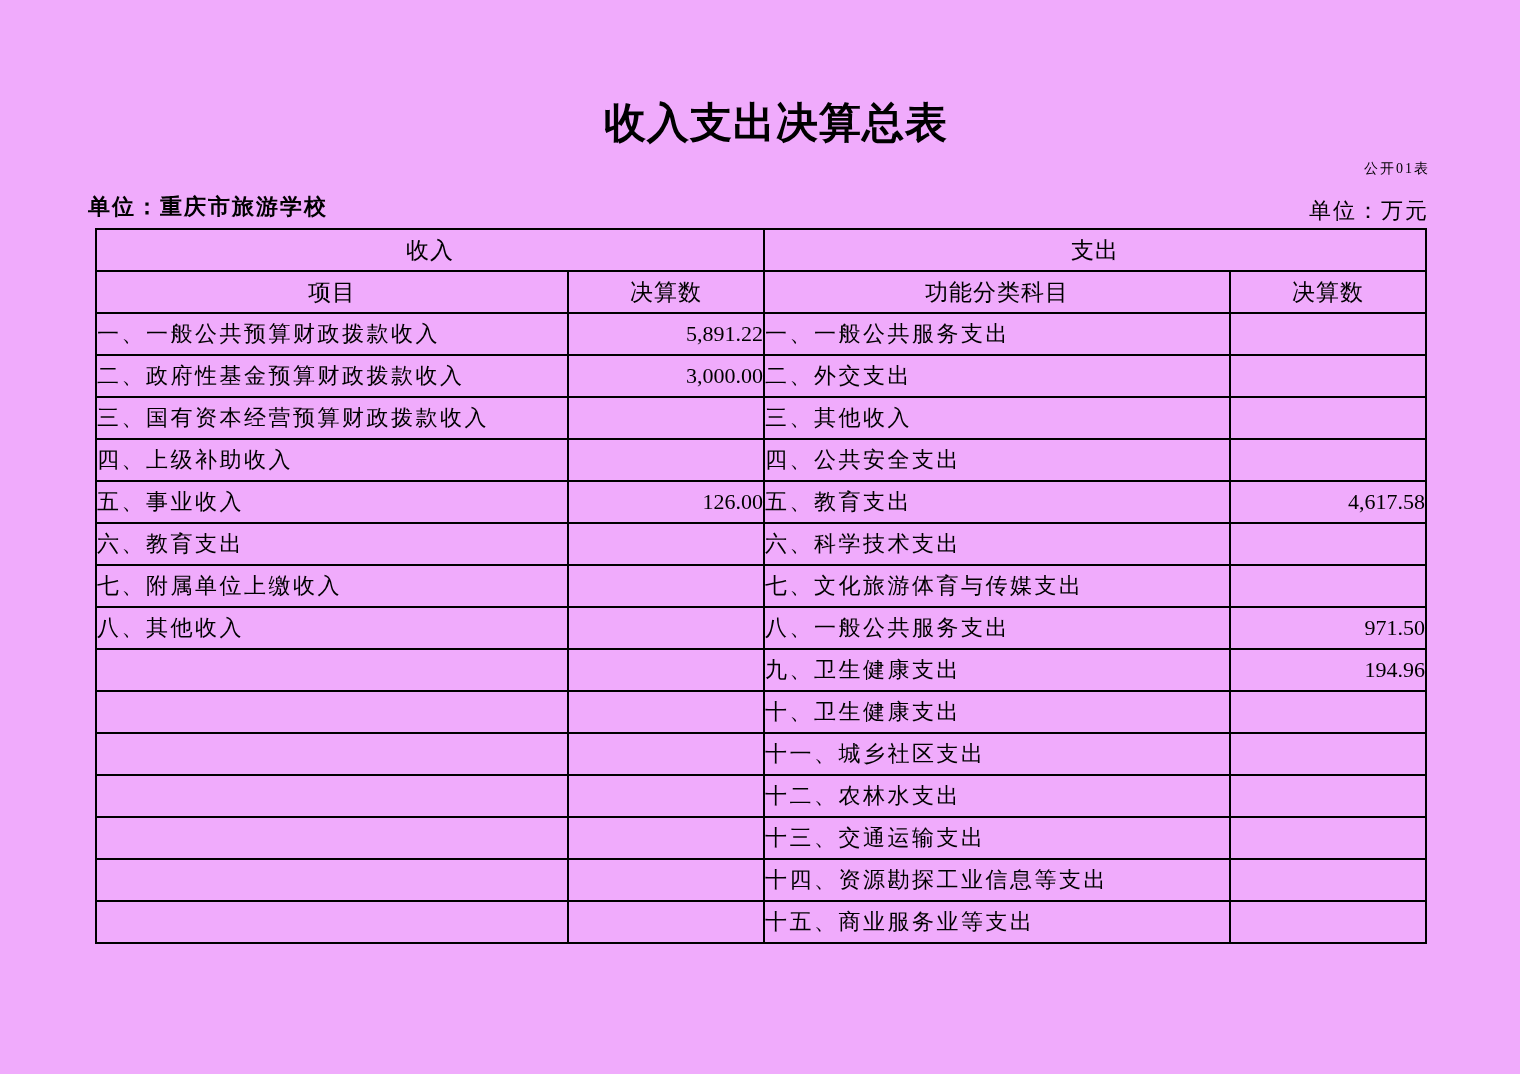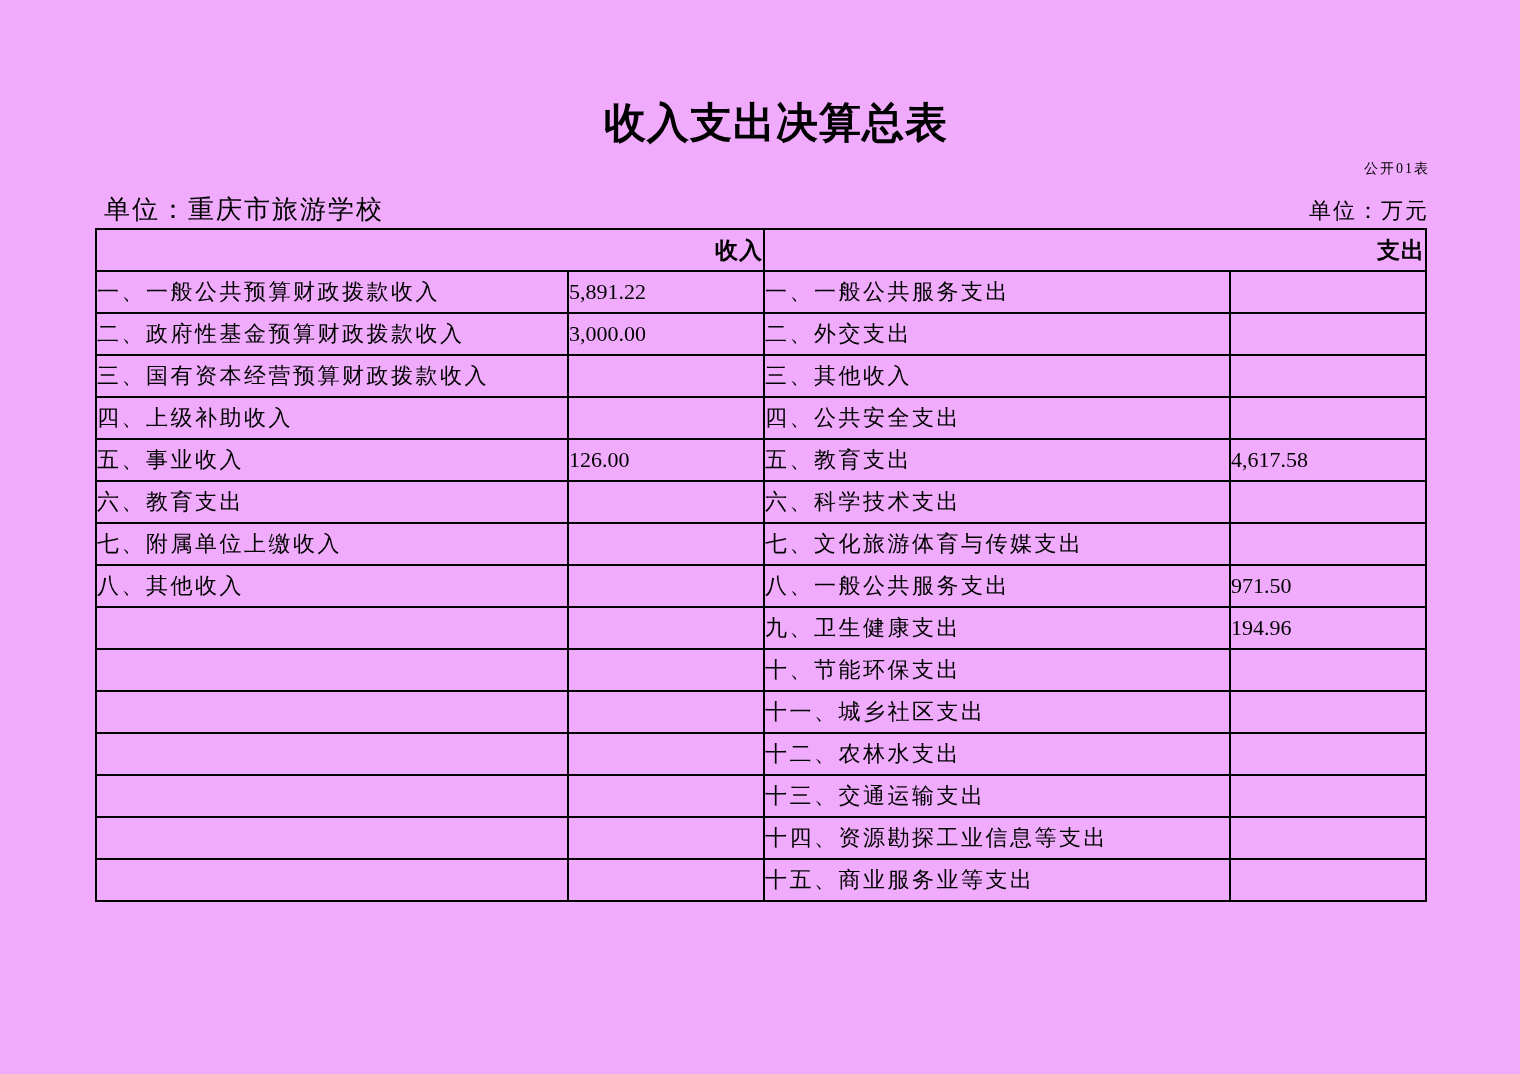--- a/index.html
+++ b/index.html
@@ -32,23 +32,24 @@
   .table-code {
     position: absolute;
     top: 160px;
     right: 122px;
     font-size: 14px;
     letter-spacing: 2px;
   }
   .unit-org {
     position: absolute;
     top: 192px;
-    left: 104px;
-    font-size: 26px;
+    left: 88px;
+    font-size: 22px;
     letter-spacing: 2px;
+    font-weight: bold;
   }
   .unit-measure {
     position: absolute;
     top: 196px;
     right: 123px;
     font-size: 22px;
     letter-spacing: 2px;
   }
   table.main {
     position: absolute;
@@ -62,34 +63,35 @@
   table.main td, table.main th {
     border: 2px solid #000;
     height: 40px;
     padding: 0;
     overflow: hidden;
     white-space: nowrap;
     vertical-align: middle;
   }
   th.sec, th.colhead {
     font-family: "Liberation Sans", "DejaVu Sans", sans-serif;
-    font-weight: bold;
+    font-weight: normal;
     font-size: 23px;
     letter-spacing: 1px;
-    text-align: right;
+    text-align: center;
   }
   td.item {
     font-size: 22px;
     letter-spacing: 2.5px;
     text-align: left;
     padding-left: 13px;
     margin-top: 23px;
   }
   td.val {
     font-size: 22px;
+    text-align: right;
     padding-right: 9px;
     font-family: "Liberation Serif", "DejaVu Serif", serif;
     letter-spacing: 0;
   }
 </style>
 </head>
 <body>
 
 <div class="page">
 
@@ -104,20 +106,26 @@
       <col style="width:472px">
       <col style="width:196px">
       <col style="width:466px">
       <col style="width:196px">
     </colgroup>
     <thead>
       <tr>
         <th class="sec" colspan="2">收入</th>
         <th class="sec" colspan="2">支出</th>
       </tr>
+      <tr>
+        <th class="colhead">项目</th>
+        <th class="colhead">决算数</th>
+        <th class="colhead">功能分类科目</th>
+        <th class="colhead">决算数</th>
+      </tr>
     </thead>
     <tbody>
   <tr>
     <td class="item c-ii">一、一般公共预算财政拨款收入</td>
     <td class="val c-iv">5,891.22</td>
     <td class="item c-ei">一、一般公共服务支出</td>
     <td class="val c-ev"></td>
   </tr>
 
   <tr>
@@ -172,21 +180,21 @@
   <tr>
     <td class="item c-ii"></td>
     <td class="val c-iv"></td>
     <td class="item c-ei">九、卫生健康支出</td>
     <td class="val c-ev">194.96</td>
   </tr>
 
   <tr>
     <td class="item c-ii"></td>
     <td class="val c-iv"></td>
-    <td class="item c-ei">十、节能环保支出</td>
+    <td class="item c-ei">十、卫生健康支出</td>
     <td class="val c-ev"></td>
   </tr>
 
   <tr>
     <td class="item c-ii"></td>
     <td class="val c-iv"></td>
     <td class="item c-ei">十一、城乡社区支出</td>
     <td class="val c-ev"></td>
   </tr>
 

